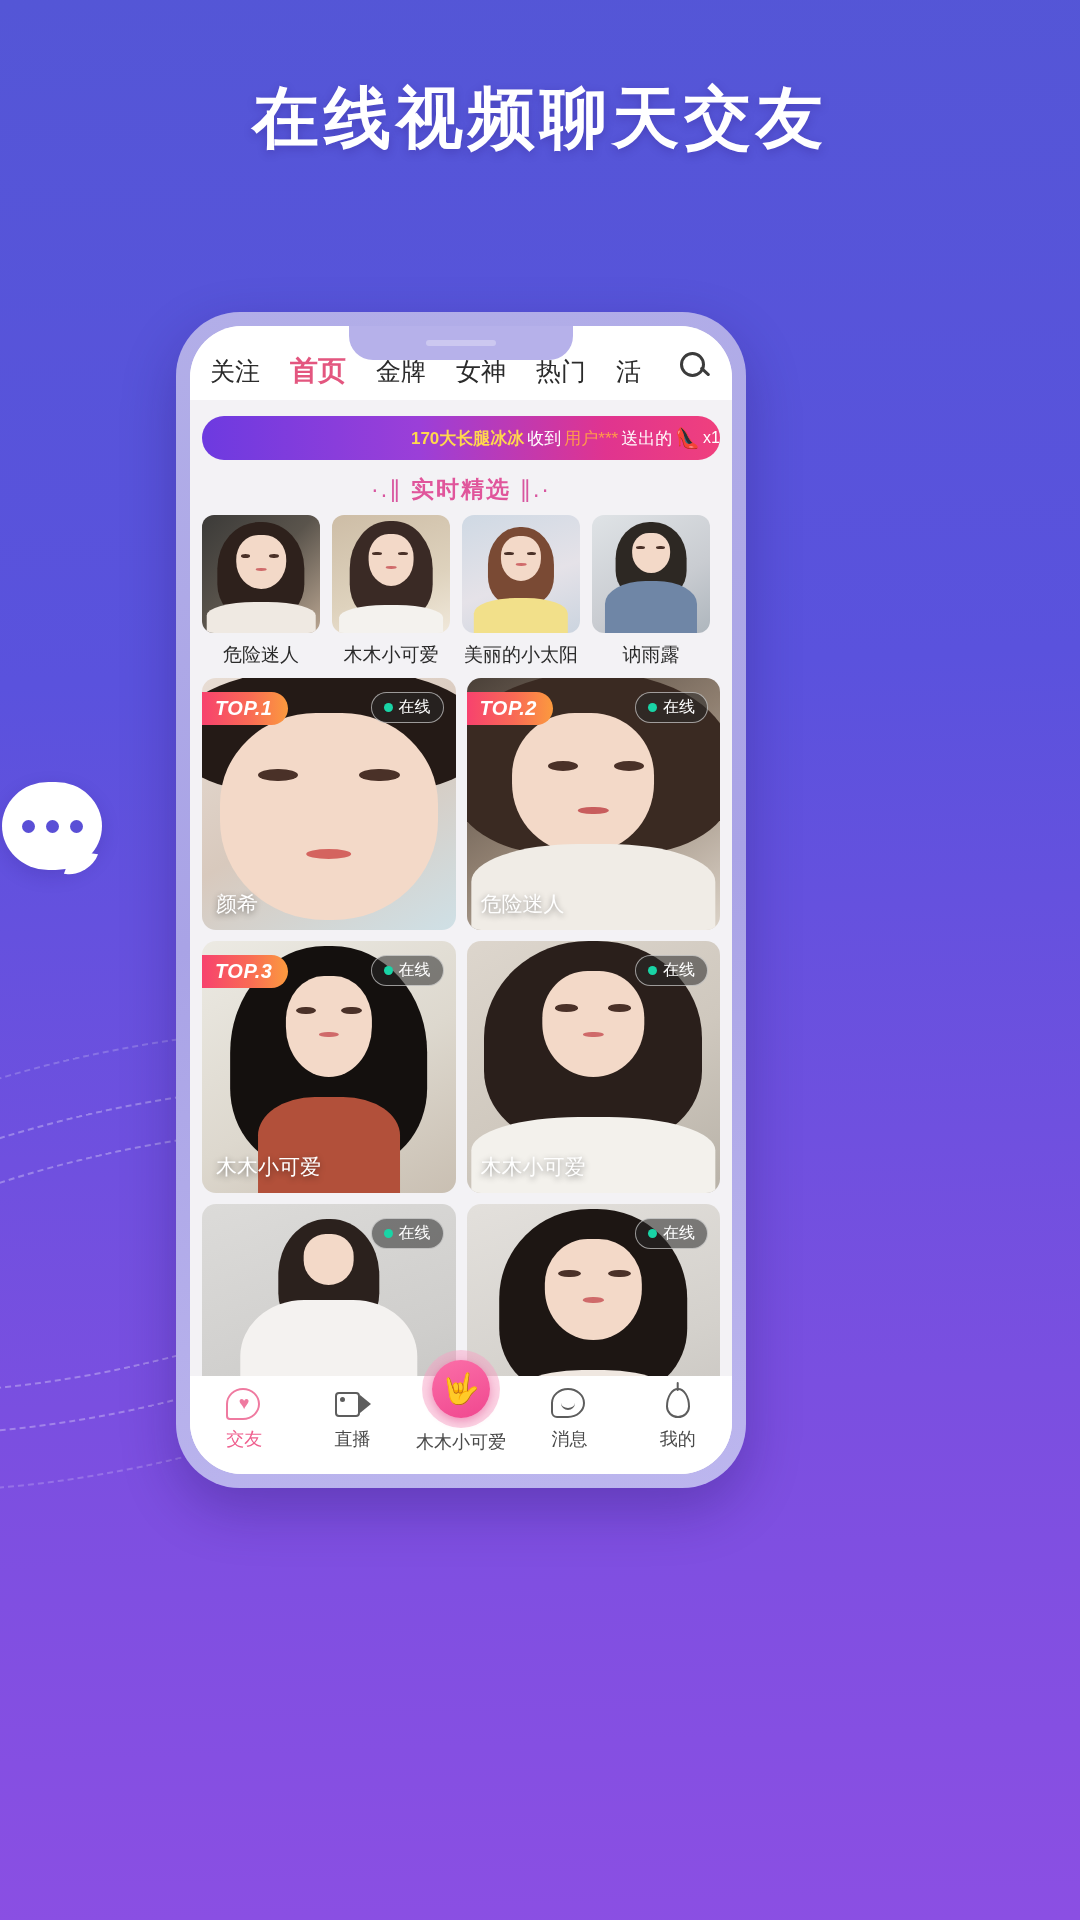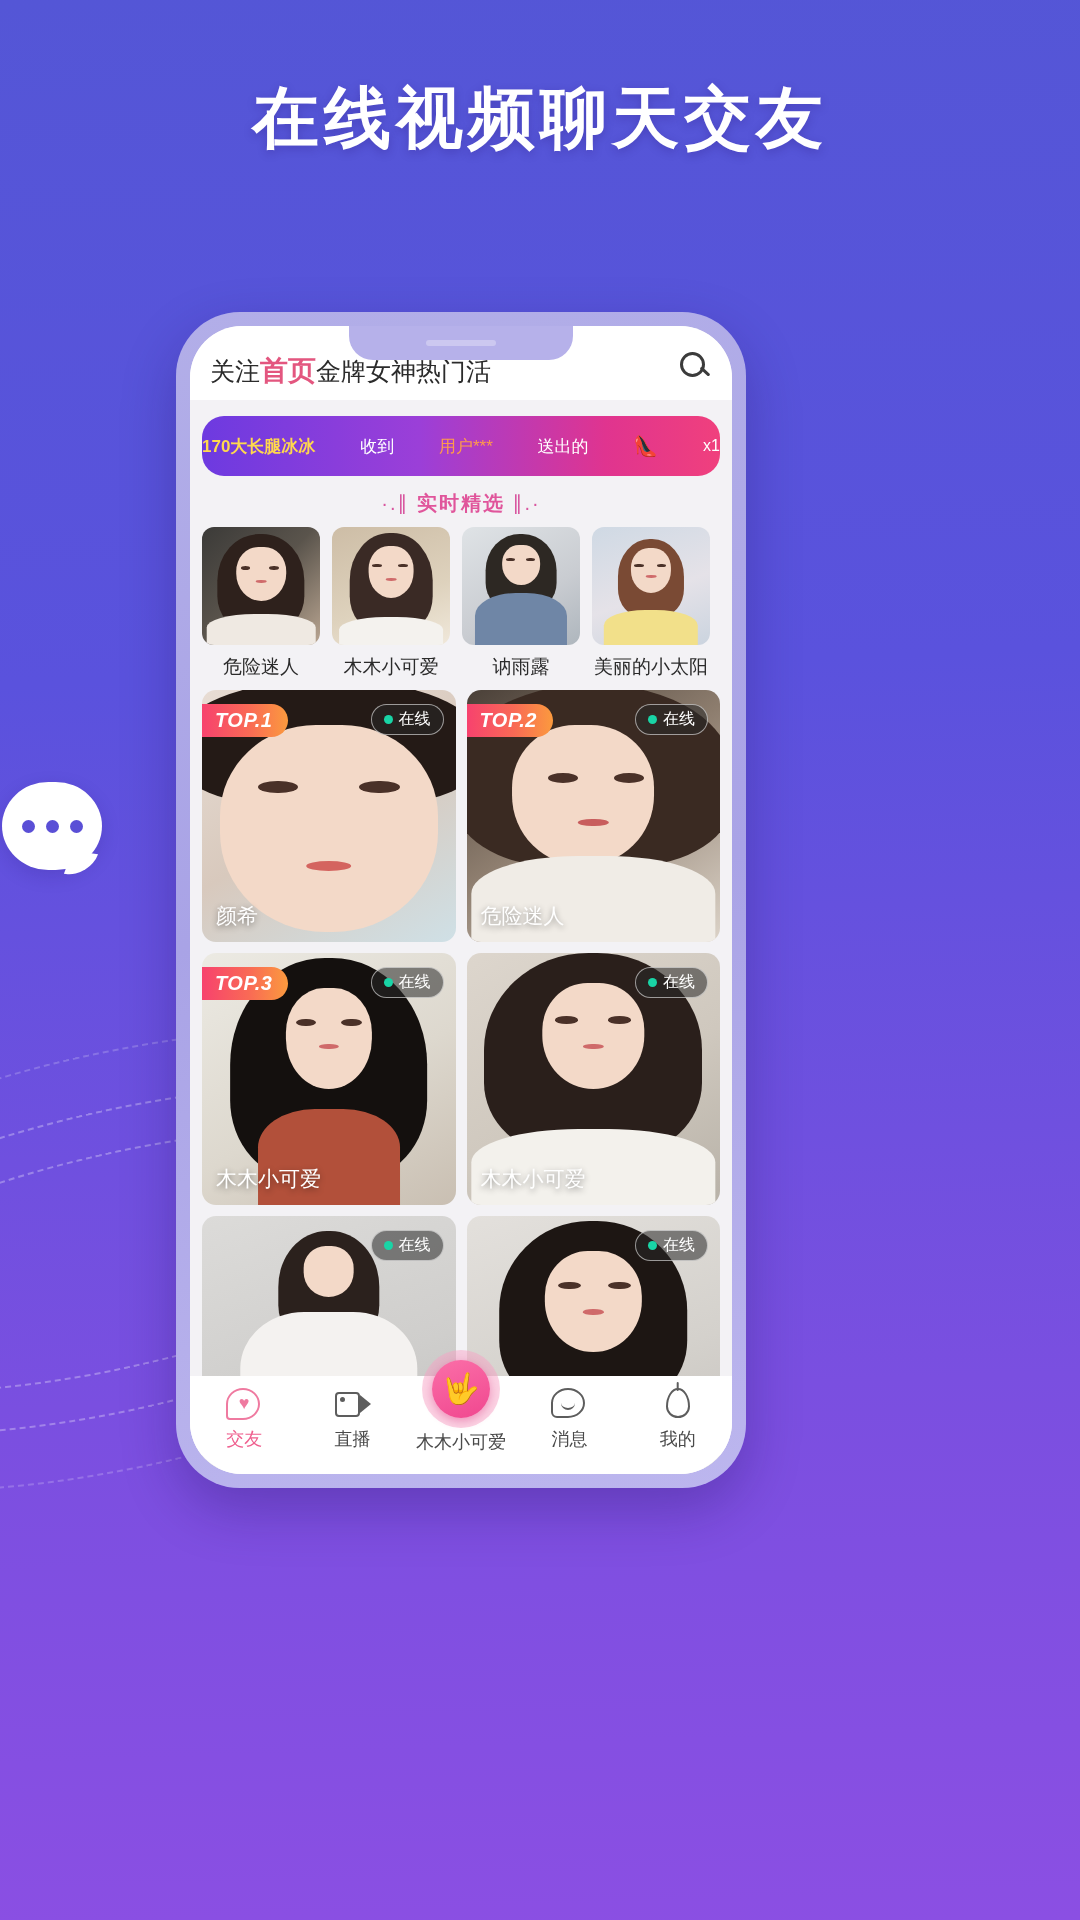--- a/index.html
+++ b/index.html
@@ -60,50 +60,50 @@
     border-radius:0 0 24px 24px; z-index:30;
     display:flex; align-items:center; justify-content:center;
   }
   .notch .speaker { width:70px; height:6px; border-radius:4px; background:rgba(255,255,255,.30); }
 
   
   .topbar {
     background:#fff; height:74px; display:flex; align-items:flex-end;
     padding:0 14px 10px 14px; position:relative; z-index:10;
   }
-  .tabs { display:flex; align-items:baseline; flex:1; overflow:hidden; padding-left:6px; }
+  .tabs { display:flex; align-items:baseline; gap:30px; flex:1; overflow:hidden; padding-left:6px; }
   .tab { font-size:25px; color:#2b2b2b; white-space:nowrap; }
   .tab.active { color:#e3567f; font-size:28px; font-weight:600; }
   .search-ic { width:40px; height:40px; flex:0 0 40px; position:relative; margin-left:-4px; }
   .search-ic span {
     position:absolute; width:25px; height:25px; border:3px solid #3b3b3b;
     border-radius:50%; left:2px; top:2px;
   }
   .search-ic span:after {
     content:""; position:absolute; width:12px; height:3px; background:#3b3b3b;
     right:-9px; bottom:1px; transform:rotate(42deg); border-radius:2px;
   }
 
   
   .content { position:absolute; top:74px; left:0; right:0; bottom:0; background:#f3f2f5; overflow:hidden; }
   .gift-banner {
-    margin:16px 12px 0 12px; height:60px; border-radius:22px;
+    margin:16px 12px 0 12px; height:44px; border-radius:22px;
     background:linear-gradient(90deg,#6d3ae0 0%,#9b3fd8 42%,#e0348f 78%,#f0407d 100%);
-    display:flex; align-items:center; justify-content:space-between; gap:23px;
+    display:flex; align-items:center; justify-content:flex-end; gap:3px;
     font-size:17px; color:#ffe9a8; white-space:nowrap; overflow:hidden;
   }
   .gift-banner .nm { color:#ffd84d; font-weight:600; }
   .gift-banner .to { color:#ff9b4a; }
   .gift-banner .wh { color:#fff; }
   .gift-banner .gift-emoji { font-size:20px; }
   .gift-banner .mult { color:#fff; font-size:16px; }
 
   
   .sec-title {
-    text-align:center; margin-top:14px; font-size:20px; font-weight:600;
+    text-align:center; margin-top:14px; font-size:23px; font-weight:600;
     color:#e0559b; letter-spacing:2px;
   }
   .sec-title .deco { color:#d8569f; font-weight:400; }
 
   
   .strip { display:flex; gap:12px; padding:10px 12px 0 12px; }
   .strip-item { width:118px; flex:0 0 118px; }
   .strip-thumb { width:118px; height:118px; border-radius:12px; overflow:hidden; position:relative; }
   .strip-name {
     margin-top:9px; font-size:19px; color:#2b2b2b; text-align:center;
@@ -284,44 +284,44 @@
                 <div class="eye" style="left:56%;top:31%"></div>
               <div class="lip" style="top:43%"></div>
               <div class="body" style="width:88%;height:24%;background:#f4f2ee"></div>
             </div>
           </div>
           <div class="strip-name">木木小可爱</div>
         </div>
         <div class="strip-item">
           <div class="strip-thumb">
             <div class="ph">
-              <div class="bg" style="background:linear-gradient(150deg,#dfe3e6 0%,#c9ccd1 60%,#aeb6bd 100%)"></div>
-              <div class="hair" style="width:60%;height:64%;top:6%;background:#2d2823"></div>
-              <div class="face" style="width:32%;height:34%;top:15%"></div>
-              <div class="eye" style="left:37%;top:26%"></div>
-                <div class="eye" style="left:54%;top:26%"></div>
-              <div class="body" style="width:78%;height:44%;background:#6f86a6"></div>
-            </div>
-          </div>
-          <div class="strip-name">讷雨露</div>
-        </div>
-        <div class="strip-item">
-          <div class="strip-thumb">
-            <div class="ph">
               <div class="bg" style="background:linear-gradient(160deg,#cfd9e4 0%,#e5e2e8 55%,#cbd4df 100%)"></div>
               <div class="hair" style="width:56%;height:66%;top:10%;background:#7a4a34"></div>
               <div class="face" style="width:34%;height:38%;top:18%"></div>
               <div class="eye" style="left:36%;top:31%"></div>
                 <div class="eye" style="left:55%;top:31%"></div>
               <div class="lip" style="top:41%"></div>
               <div class="body" style="width:80%;height:30%;background:#f2e08a"></div>
             </div>
           </div>
           <div class="strip-name">美丽的小太阳</div>
         </div>
+        <div class="strip-item">
+          <div class="strip-thumb">
+            <div class="ph">
+              <div class="bg" style="background:linear-gradient(150deg,#dfe3e6 0%,#c9ccd1 60%,#aeb6bd 100%)"></div>
+              <div class="hair" style="width:60%;height:64%;top:6%;background:#2d2823"></div>
+              <div class="face" style="width:32%;height:34%;top:15%"></div>
+              <div class="eye" style="left:37%;top:26%"></div>
+                <div class="eye" style="left:54%;top:26%"></div>
+              <div class="body" style="width:78%;height:44%;background:#6f86a6"></div>
+            </div>
+          </div>
+          <div class="strip-name">讷雨露</div>
+        </div>
       </div>
 
       <div class="grid">
 
         <div class="card">
           <div class="ph">
             <div class="bg" style="background:linear-gradient(150deg,#e8ddd4 0%,#d8c9bd 50%,#cfe0e6 100%)"></div>
             <div class="hair" style="width:120%;height:50%;top:-4%;background:#241a16"></div>
             <div class="face" style="width:86%;height:82%;top:14%;border-radius:44% 44% 48% 48%"></div>
             <div class="eye" style="left:22%;top:36%;width:16%;height:5%"></div>

